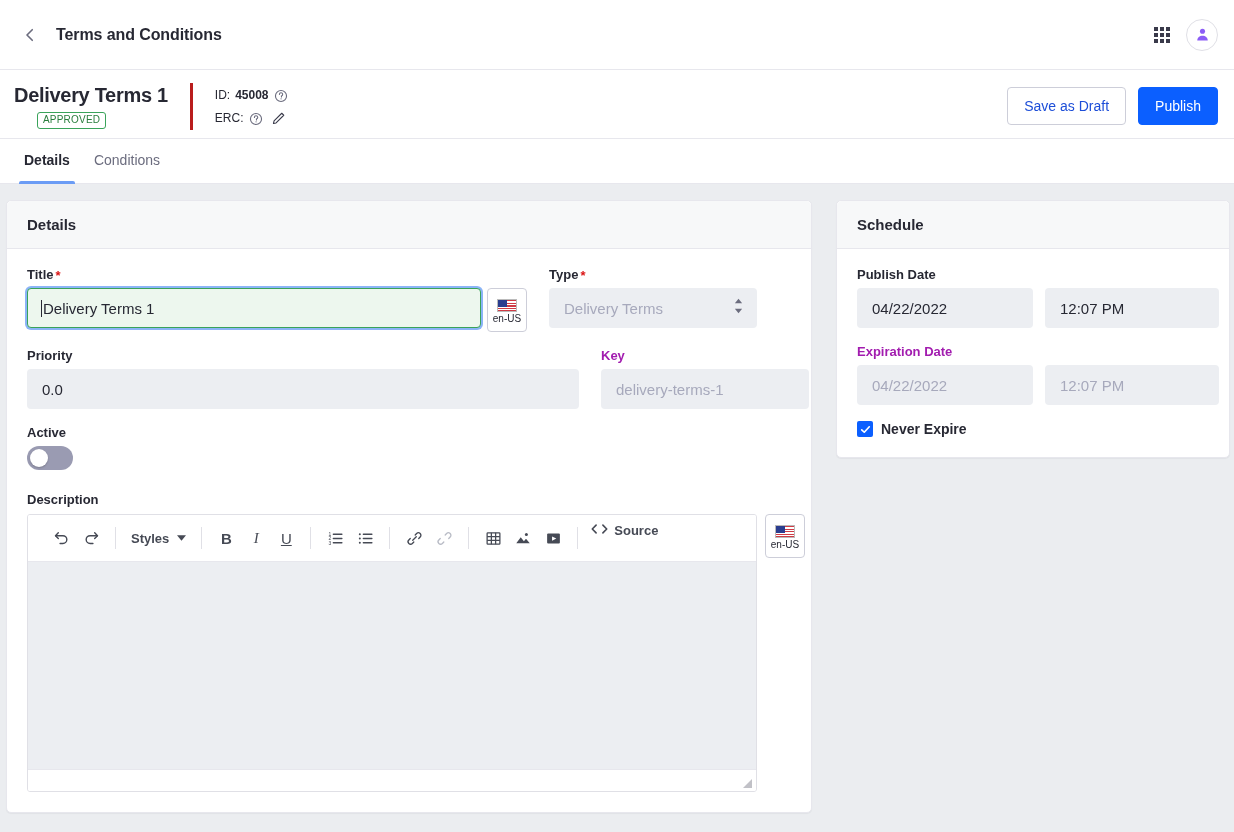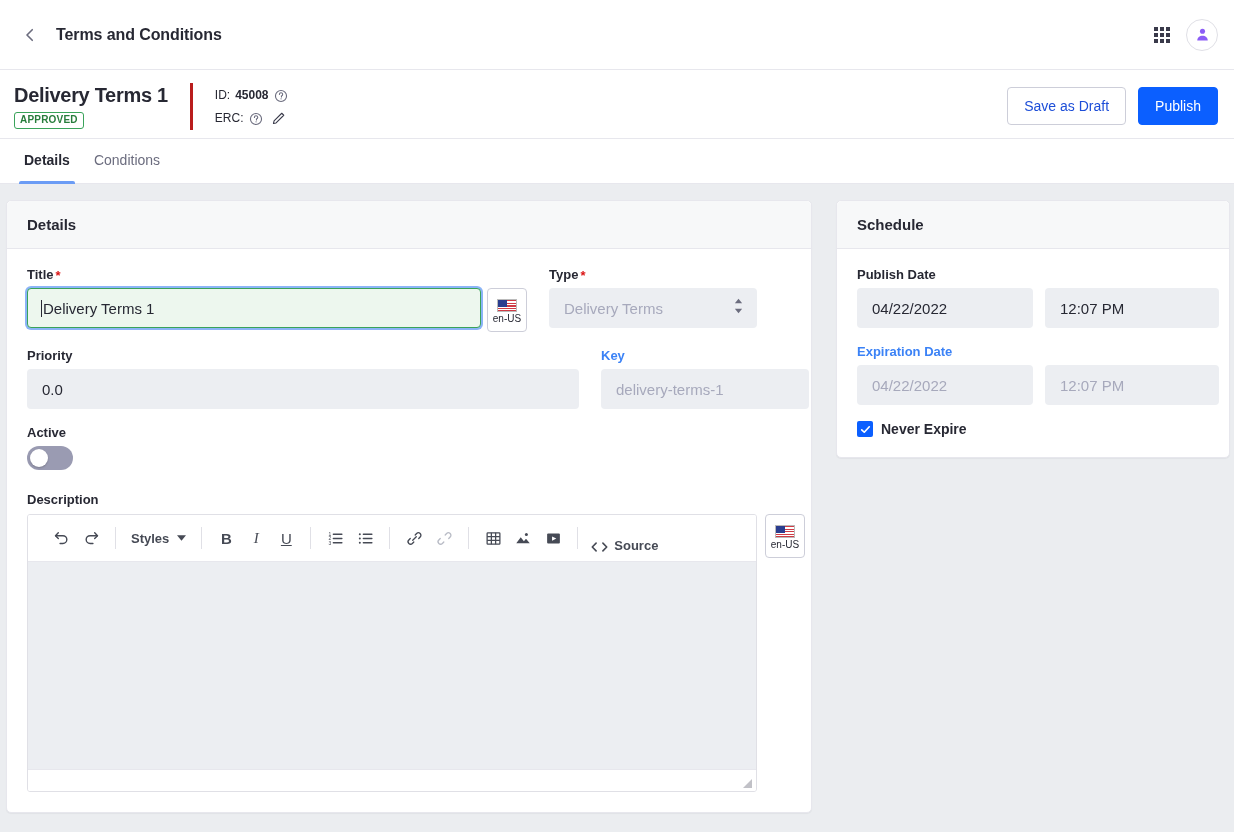--- a/index.html
+++ b/index.html
@@ -52,23 +52,24 @@
   }
   .hdr-left { display: flex; align-items: flex-start; }
   .hdr-titleblock { padding-right: 22px; }
   .doc-title {
     font-size: 20px; font-weight: bold; color: #272833;
     line-height: 24px; letter-spacing: -0.3px;
   }
   .badge-approved {
     display: inline-block; margin-top: 5px;
     border: 1px solid #3aa35a; color: #287d3c;
-    font-size: 10px; font-weight: bold; letter-spacing: 0.2px;
+    font-size: 10px; font-weight: normal; letter-spacing: 0.2px;
     padding: 1px 5px 2px; border-radius: 3px; line-height: 12px;
     background: #fff;
+    margin-left: 23px;
   }
   .hdr-meta {
     border-left: 3px solid #b91c1c; padding-left: 22px;
     font-size: 12px; color: #272833; line-height: 23px;
     padding-top: 1px;
   }
   .hdr-meta .row { display: flex; align-items: center; gap: 5px; }
   .hdr-meta .lbl { color: #272833; }
   .hdr-meta .val { font-weight: bold; }
   .icon-help { cursor: pointer; display: inline-flex; color: #6b6c7e; }
@@ -124,21 +125,21 @@
   .form-row { display: flex; gap: 22px; }
   .fg { margin-bottom: 16px; }
   .fg-title { width: 500px; flex: none; }
   .fg-type  { width: 208px; flex: none; }
   .fg-priority { width: 552px; flex: none; }
   .fg-key { width: 208px; flex: none; }
   .label {
     font-size: 13px; font-weight: bold; color: #272833;
     margin-bottom: 6px; display: block;
   }
-  .label.muted { color: #3b82f6; font-weight: bold; }
+  .label.muted { color: #a21caf; font-weight: bold; }
   .req { color: #da1414; font-size: 13px; margin-left: 2px;
          position: relative; top: 1px; }
 
   .input {
     width: 100%; height: 40px; border-radius: 4px;
     border: 1px solid transparent; background: #eceef2;
     font-size: 15px; color: #272833; padding: 0 14px;
     font-family: inherit; outline: none;
   }
   .input::placeholder { color: #a7a9bc; }
@@ -214,21 +215,21 @@
     border-radius: 3px;
   }
   .tb-btn.dim { color: #b9bcc6; }
   .tb-sep { width: 1px; height: 22px; background: #e0e0e6; margin: 0 9px; }
   .tb-styles {
     display: flex; align-items: center; gap: 8px; cursor: pointer;
     font-size: 13px; font-weight: bold; color: #464a55;
     padding: 0 6px; height: 30px;
   }
   .tb-source {
-    display: flex; align-items: flex-end; gap: 6px; cursor: pointer;
+    display: flex; align-items: flex-start; gap: 6px; cursor: pointer;
     font-size: 13px; font-weight: bold; color: #464a55; height: 30px;
     padding: 0 4px;
   }
   .tb-bold { font-size: 15px; font-weight: bold; }
   .tb-italic { font-size: 15px; font-style: italic; font-family: "Liberation Serif", serif; }
   .tb-underline { font-size: 15px; text-decoration: underline; }
   .editor-body {
     background: #eceef2; height: 207px;
   }
   .editor-footer {

